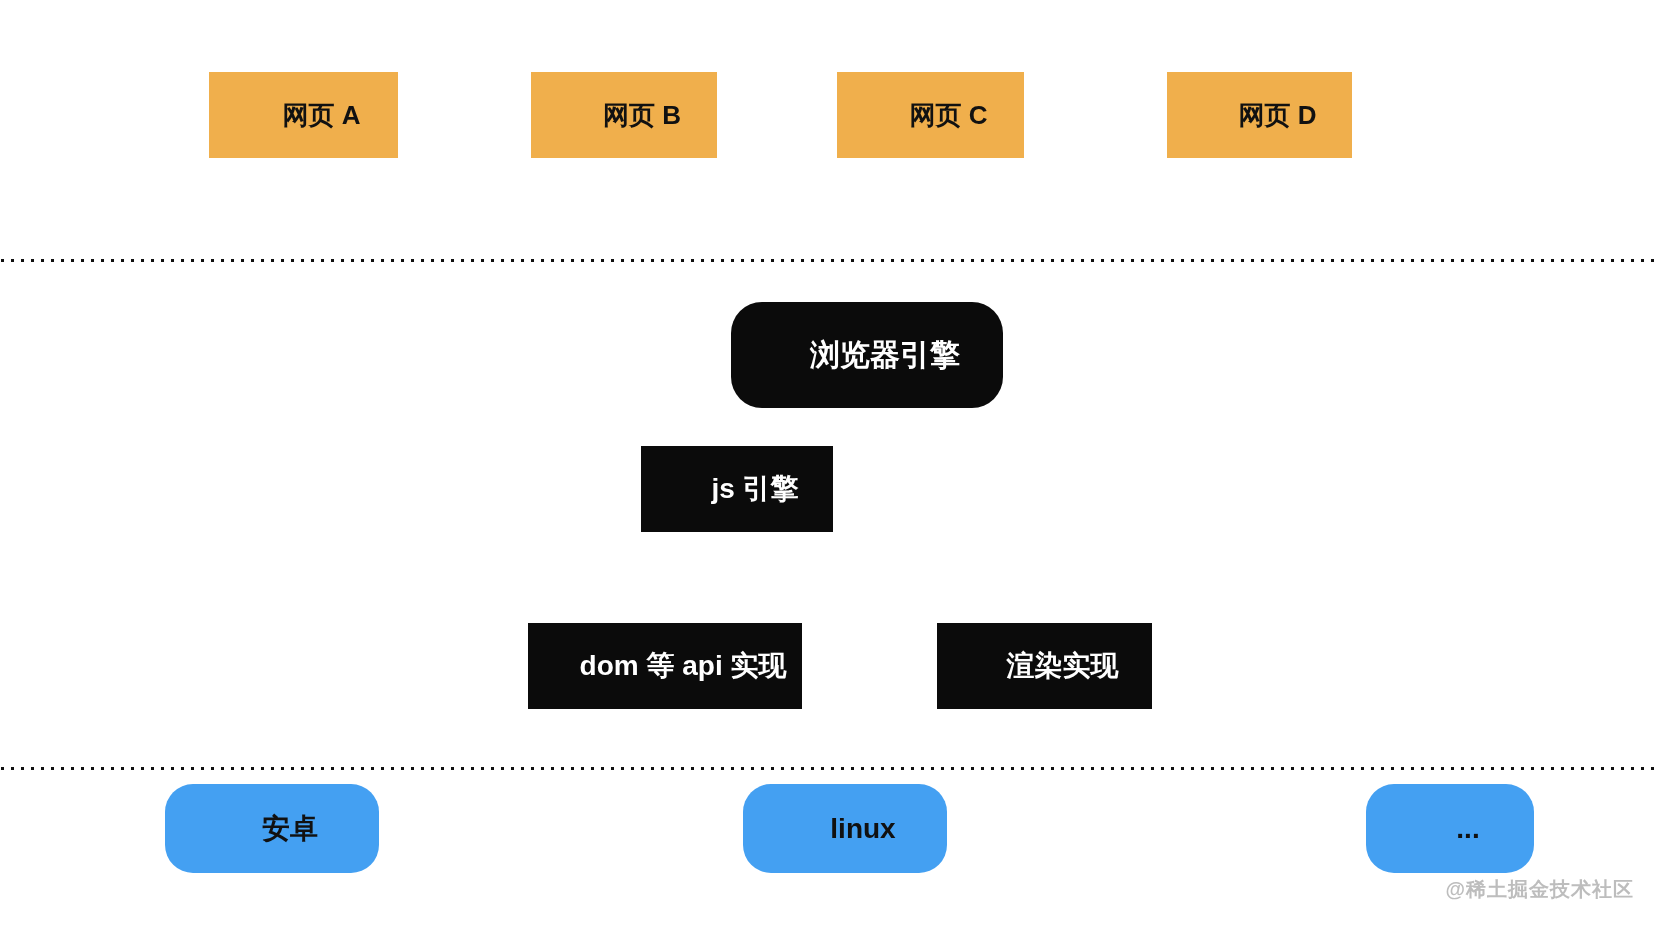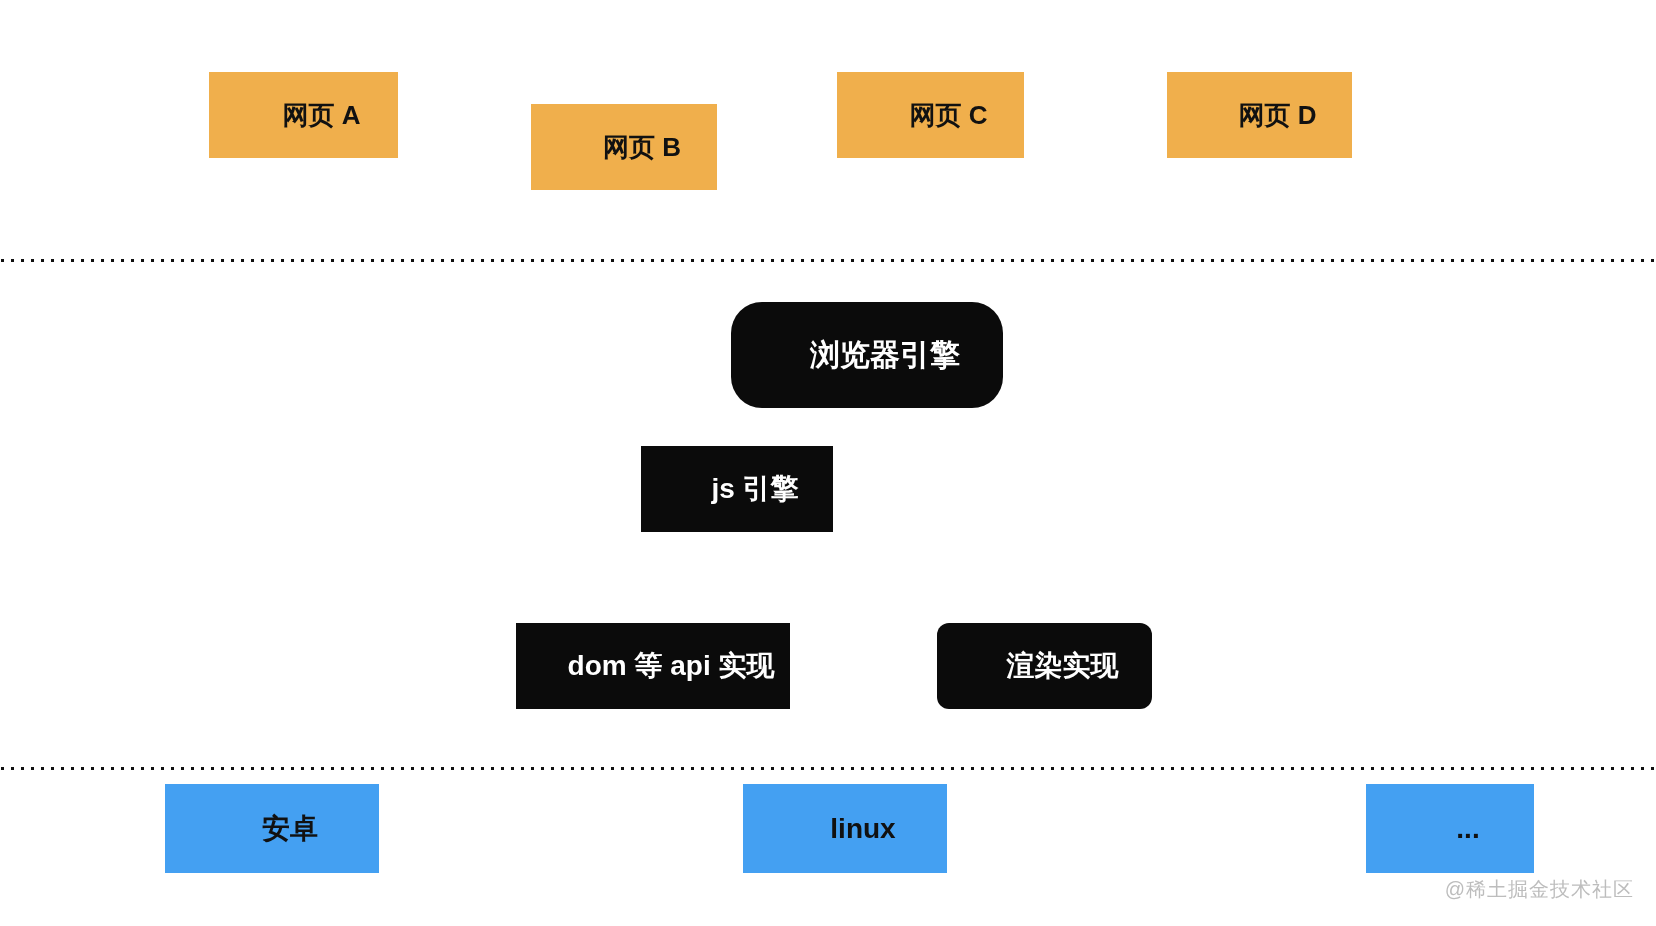--- a/index.html
+++ b/index.html
@@ -38,55 +38,56 @@
     color: var(--box-text-light, #ffffff);
     font-size: 28px;
   }
   .browser-engine {
     left: 731px; top: 302px; width: 272px; height: 106px;
     font-size: 30px;
     border-radius: 31px;
   }
   .js-engine      { left: 641px; top: 446px; width: 192px; height: 86px; }
   .render-engine  { left: 914px; top: 471px; width: 167px; height: 86px; }
-  .dom-api-impl   { left: 516px; top: 623px; width: 274px; height: 86px; }
-  .render-impl    { left: 937px; top: 623px; width: 215px; height: 86px; border-radius: 12px; }
+  .dom-api-impl   { left: 528px; top: 623px; width: 274px; height: 86px; }
+  .render-impl    { left: 937px; top: 623px; width: 215px; height: 86px; }
   .platform {
     top: 784px;
     height: 89px;
     background: var(--platform-box, #44A0F2);
     color: var(--box-text-dark, #111111);
     font-size: 28px;
+    border-radius: 28px;
   }
   .divider {
     position: absolute;
     left: 0;
     width: 100%;
     height: 5px;
     background-image: radial-gradient(circle at 2.5px 2.5px, var(--divider-dot, #111111) 1.6px, transparent 1.9px);
     background-size: 10px 5px;
     background-repeat: repeat-x;
   }
   .watermark {
     position: absolute;
     top: 876px;
     right: 22px;
     font-size: 20px;
     color: var(--watermark, #BDBDBD);
-    font-weight: normal;
+    font-weight: bold;
     letter-spacing: 1px;
   }
 </style>
 </head>
 <body>
 
 <div class="stage">
 
   <div class="box webpage" style="left:209px; width:189px;">网页 A</div>
-  <div class="box webpage" style="left:531px; width:186px;margin-top:32px;">网页 B</div>
+  <div class="box webpage" style="left:531px; width:186px;">网页 B</div>
   <div class="box webpage" style="left:1167px; width:185px;">网页 D</div>
   <div class="box webpage" style="left:837px; width:187px;">网页 C</div>
 
   <div class="divider" style="top:258px;"></div>
 
   <div class="box engine browser-engine">浏览器引擎</div>
 
   <div class="box engine js-engine">js 引擎</div>
 
   <div class="box engine dom-api-impl">dom 等 api 实现</div>

